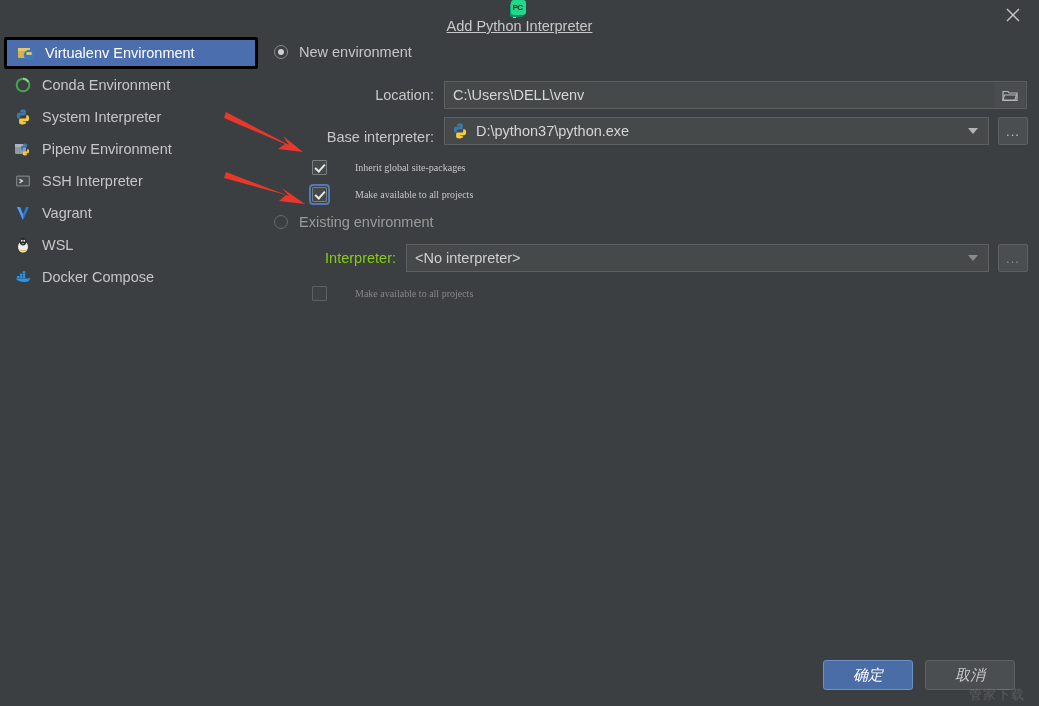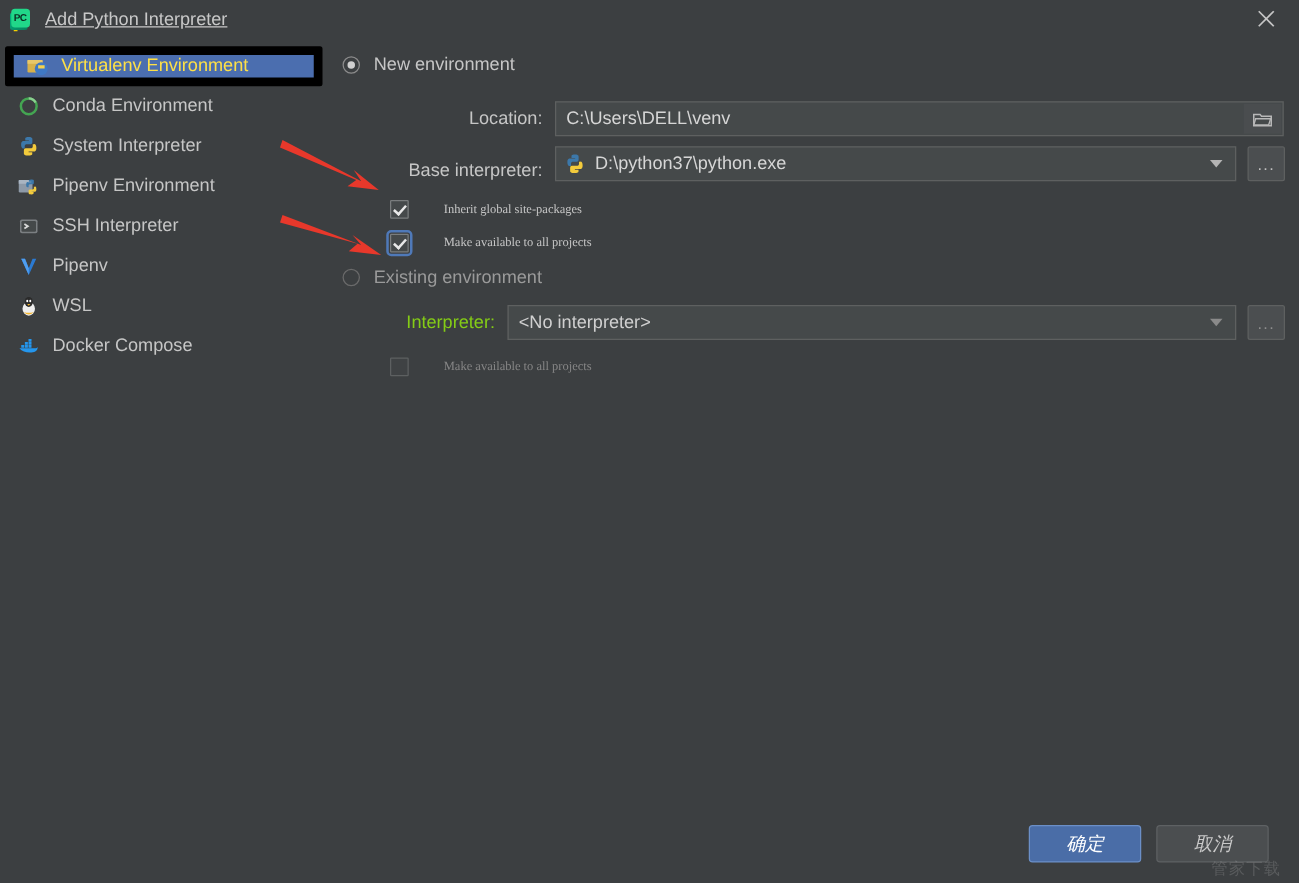--- a/index.html
+++ b/index.html
@@ -19,20 +19,21 @@
 
   
   .titlebar {
     position: absolute;
     top: 0; left: 0;
     width: 1039px;
     height: 32px;
     background: #3c3f41;
     display: flex;
     align-items: center;
+    flex-direction: column;
   }
   .app-icon {
     width: 18px; height: 18px;
     margin-left: 8px;
     margin-right: 10px;
     position: relative;
     flex: 0 0 auto;
   }
   .app-icon .badge {
     position: absolute;
@@ -94,22 +95,22 @@
     display: flex;
     align-items: center;
     padding-left: 14px;
     font-size: 14.5px;
     color: #c6c6c6;
     cursor: default;
     box-sizing: border-box;
   }
   .side-item.selected {
     background: #4b6eaf;
-    color: #fde047;
-    border: 7px solid #000000;
+    color: #ffffff;
+    border: 3px solid #000000;
     border-radius: 2px;
     width: 254px;
     margin-left: 4px;
     padding-left: 10px;
   }
   .side-icon {
     width: 18px;
     height: 18px;
     margin-right: 10px;
     flex: 0 0 18px;
@@ -376,21 +377,21 @@
     <span>SSH Interpreter</span>
   </div>
 
   <div class="side-item">
     <span class="side-icon">
       <svg width="18" height="18" viewBox="0 0 18 18">
         <path d="M3 3 L9 16 L15 3 L12 3 L9 10.5 L6 3 Z" fill="#2b7ad1"></path>
         <path d="M6 3 L9 10.5 L9 16 L3 3 Z" fill="#4f9ef0"></path>
       </svg>
     </span>
-    <span>Pipenv</span>
+    <span>Vagrant</span>
   </div>
 
   <div class="side-item">
     <span class="side-icon">
       <svg width="18" height="18" viewBox="0 0 18 18">
         <ellipse cx="9" cy="11" rx="5" ry="5.5" fill="#eeeeee"></ellipse>
         <ellipse cx="9" cy="5.5" rx="3.2" ry="4" fill="#2b2b2b"></ellipse>
         <ellipse cx="7.8" cy="4.8" rx=".8" ry="1" fill="#fff"></ellipse>
         <ellipse cx="10.2" cy="4.8" rx=".8" ry="1" fill="#fff"></ellipse>
         <path d="M7.7 7.2 L9 8.6 L10.3 7.2 Z" fill="#f5b731"></path>

